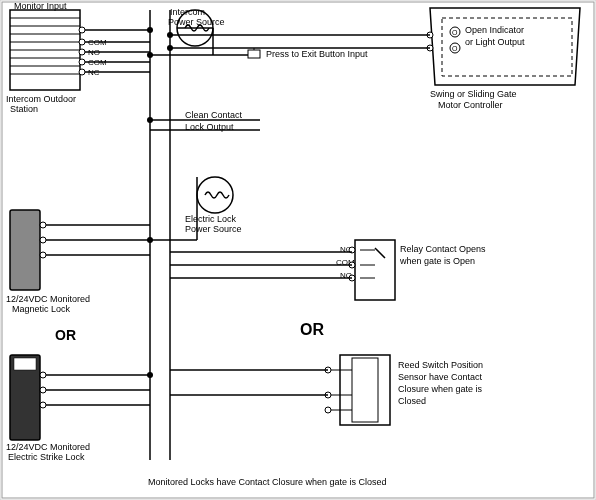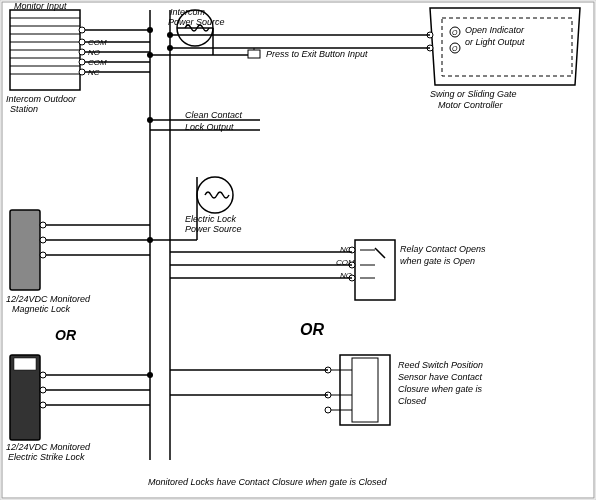--- a/index.html
+++ b/index.html
@@ -9,21 +9,20 @@
       background: #fff;
       font-family: Arial, sans-serif;
       font-size: 11px;
       overflow: hidden;
       position: relative;
     }
     #diagram {
       width: 596px;
       height: 500px;
       position: relative;
-      font-style: italic;
     }
     svg {
       position: absolute;
       top: 0; left: 0;
       width: 596px;
       height: 500px;
     }
   </style>
 </head>
 <body>

